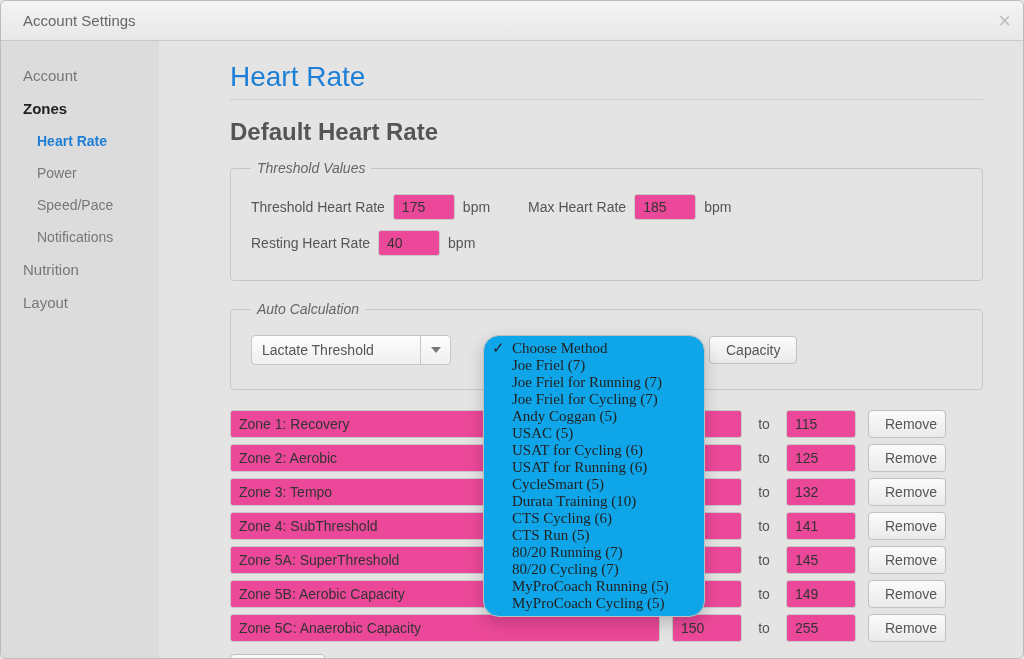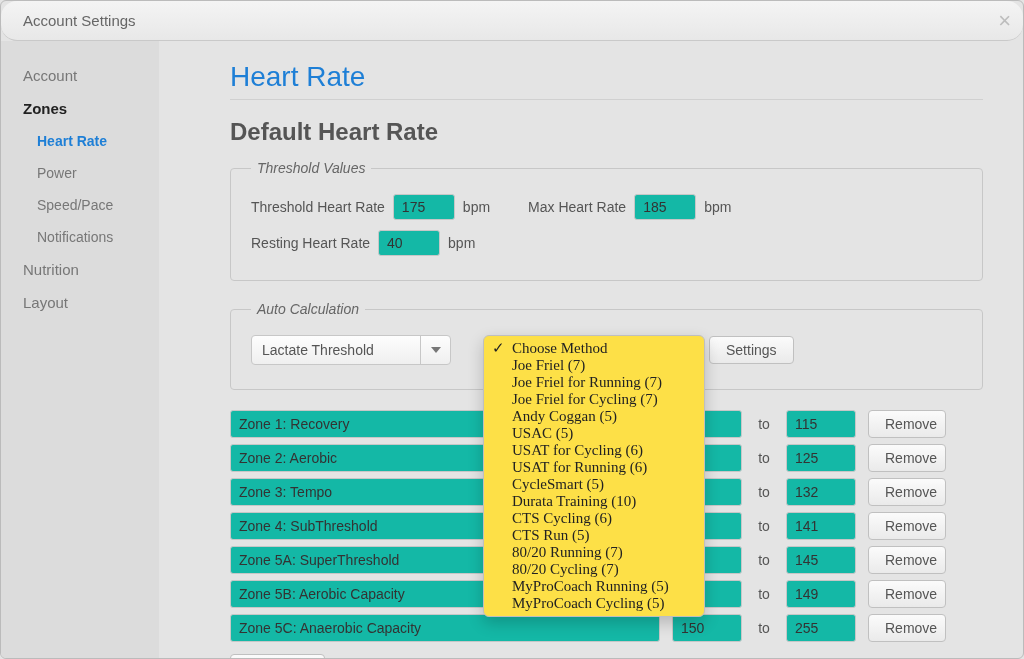--- a/index.html
+++ b/index.html
@@ -15,21 +15,20 @@
   }
   .titlebar {
     height: 40px;
     background: linear-gradient(#f4f4f4, #e8e8e8);
     border-bottom: 1px solid #c9c9c9;
     display: flex;
     align-items: center;
     padding: 0 12px 0 22px;
     color: #666;
     font-size: 15px;
-    border-radius: 16px;
   }
   .titlebar .close {
     margin-left: auto;
     font-size: 22px;
     color: #bdbdbd;
     cursor: pointer;
     font-weight: 300;
   }
   .main {
     display: flex;
@@ -101,21 +100,21 @@
     display: flex;
     align-items: center;
     gap: 8px;
     margin-right: 28px;
   }
   input[type="text"] {
     font-size: 14px;
     border: 1px solid #c7c7c7;
     border-radius: 3px;
     padding: 4px 8px;
-    background: #14b8a6;
+    background: #ec4899;
     color: #333;
   }
   .small-input { width: 62px; }
   .auto-row {
     display: flex;
     align-items: center;
     gap: 14px;
     position: relative;
   }
   .select-box {
@@ -170,23 +169,23 @@
   .to-lbl { color: #555; font-size: 14px; width: 20px; text-align: center; }
   .remove { width: 78px; text-align:center; }
   .addzone { margin-top: 6px; }
 
   
   .dropdown {
     position: absolute;
     top: 0;
     left: 232px;
     width: 222px;
-    background: #fde047;
+    background: #0ea5e9;
     border: 1px solid #bfbfbf;
-    border-radius: 6px;
+    border-radius: 16px;
     box-shadow: 0 6px 16px rgba(0,0,0,0.2);
     padding: 4px 0;
     z-index: 50;
     font-family: "Times New Roman", serif;
     font-size: 15px;
     color: #222;
   }
   .dropdown .opt {
     padding: 0px 14px 0px 28px;
     line-height: 17px;
@@ -253,21 +252,21 @@
           <span class="label">Lactate Threshold</span>
           <span class="caret">
             <svg viewBox="0 0 10 6">
                 <path d="M0 0 L5 6 L10 0" fill="#777"></path>
               </svg>
           </span>
         </div>
 
         <div class="select-box" style="width:230px;visibility:hidden"></div>
 
-        <button class="btn">Settings</button>
+        <button class="btn">Capacity</button>
 
         <div class="dropdown" id="method-dropdown">
             <div class="opt checked">Choose Method</div>
             <div class="opt">Joe Friel (7)</div>
             <div class="opt">Joe Friel for Running (7)</div>
             <div class="opt">Joe Friel for Cycling (7)</div>
             <div class="opt">Andy Coggan (5)</div>
             <div class="opt">USAC (5)</div>
             <div class="opt">USAT for Cycling (6)</div>
             <div class="opt">USAT for Running (6)</div>

